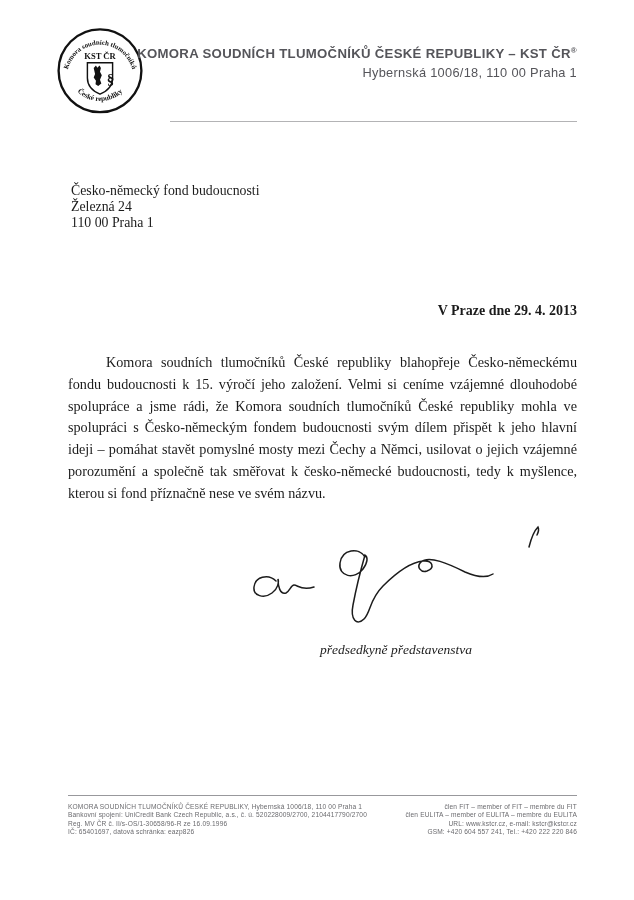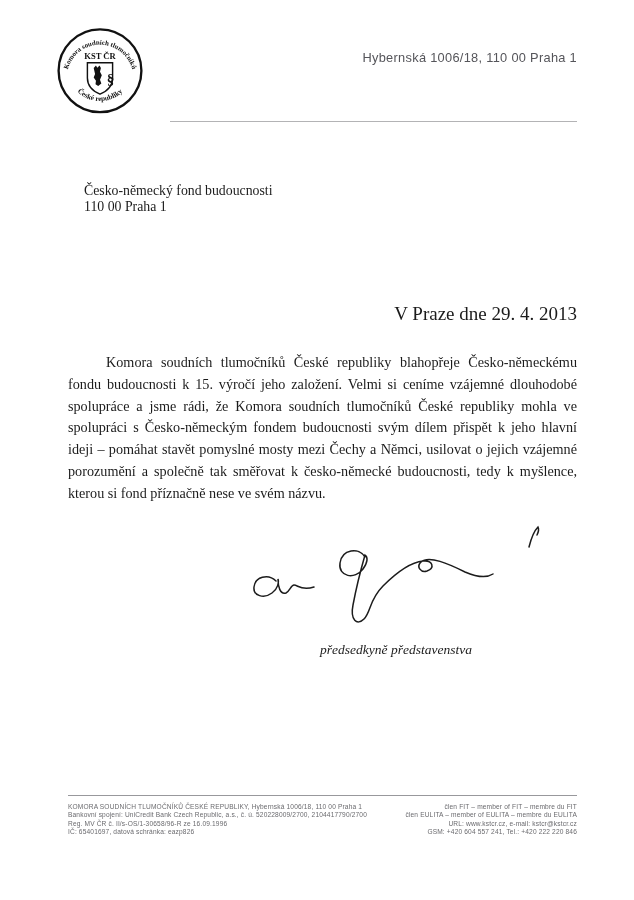--- a/index.html
+++ b/index.html
@@ -9,26 +9,26 @@
     background:#ffffff; overflow:hidden;
     font-family:"Liberation Serif","DejaVu Serif",serif; color:#1b1b1b;
   }
   
   .seal { position:absolute; left:55px; top:24px; }
   .eulita { position:absolute; left:60px; top:103px; }
   .header-text { position:absolute; right:57px; top:46px; text-align:right;
     font-family:"Liberation Sans","DejaVu Sans",sans-serif; color:#55555a; }
   .org-title { font-size:13.2px; font-weight:bold; letter-spacing:0.3px; white-space:nowrap; }
   .org-title sup { font-size:8px; }
-  .org-address { font-size:12.8px; margin-top:4px; letter-spacing:0.3px;text-align:center; }
+  .org-address { font-size:12.8px; margin-top:4px; letter-spacing:0.3px; }
   .header-rule { position:absolute; left:170px; right:57px; top:121px;
     border-top:1.5px solid #b3b3b5; }
   
-  .recipient { position:absolute; left:84px; top:183px; font-size:13.8px; line-height:15.8px; }
-  .dateline { position:absolute; right:57px; top:303px; font-size:19px; }
+  .recipient { position:absolute; left:71px; top:183px; font-size:13.8px; line-height:15.8px; }
+  .dateline { position:absolute; right:57px; top:303px; font-size:14px;font-weight:bold; }
   
   .body-par { position:absolute; left:68px; top:352px; width:509px;
     font-size:14.2px; line-height:21.8px; text-align:justify; text-indent:38px; }
   
   .signature { position:absolute; left:252px; top:517px; }
   .sig-block { position:absolute; left:318px; top:641px; width:156px; text-align:center; }
   .sig-name { font-size:13.5px; }
   .sig-role { font-size:13.5px; font-style:italic; margin-top:1px; }
   
   .footer-rule { position:absolute; left:68px; right:57px; top:795px;
@@ -59,26 +59,28 @@
       </text>
       <text x="50" y="39" text-anchor="middle" font-family="Liberation Serif, DejaVu Serif, serif" font-size="9.5" font-weight="bold" fill="#111">KST ČR</text>
       <path d="M 36 43 L 64 43 L 64 60 Q 64 72 50 78 Q 36 72 36 60 Z" fill="#fff" stroke="#111" stroke-width="1.6"></path>
       <path d="M 43 49 l 2.5 -3 l 1.5 2.5 l 2.5 -2.5 l 1.5 3 l -1 4 l 2 4 l -2 5 l 1.5 4 l -3.5 3 l -3 -2 l 0.5 -4 l -2.5 -3.5 l 1.5 -4 z" fill="#111"></path>
       <text x="57.5" y="67" font-family="Liberation Serif, DejaVu Serif, serif" font-size="17" font-weight="bold" fill="#111">§</text>
     </svg>
   </div>
 
 
   <div class="header-text">
+    <div class="org-title"><span>KOMORA SOUDNÍCH TLUMOČNÍKŮ ČESKÉ REPUBLIKY – KST ČR</span><sup>®</sup></div>
     <div class="org-address">Hybernská 1006/18, 110 00 Praha 1</div>
   </div>
   <div class="header-rule"></div>
 
   <div class="recipient">
     <div>Česko-německý fond budoucnosti</div>
+    <div>Železná 24</div>
     <div>110 00 Praha 1</div>
   </div>
 
   <div class="dateline">V Praze dne 29. 4. 2013</div>
 
   <p class="body-par">Komora soudních tlumočníků České republiky blahopřeje Česko-německému fondu budoucnosti k 15. výročí jeho založení. Velmi si ceníme vzájemné dlouhodobé spolupráce a jsme rádi, že Komora soudních tlumočníků České republiky mohla ve spolupráci s Česko-německým fondem budoucnosti svým dílem přispět k jeho hlavní ideji – pomáhat stavět pomyslné mosty mezi Čechy a Němci, usilovat o jejich vzájemné porozumění a společně tak směřovat k česko-německé budoucnosti, tedy k myšlence, kterou si fond příznačně nese ve svém názvu.</p>
 
   <div class="signature">
     <svg width="300" height="112" viewBox="0 0 300 112">
       <g fill="none" stroke="#1c1c1c" stroke-width="1.5" stroke-linecap="round">

